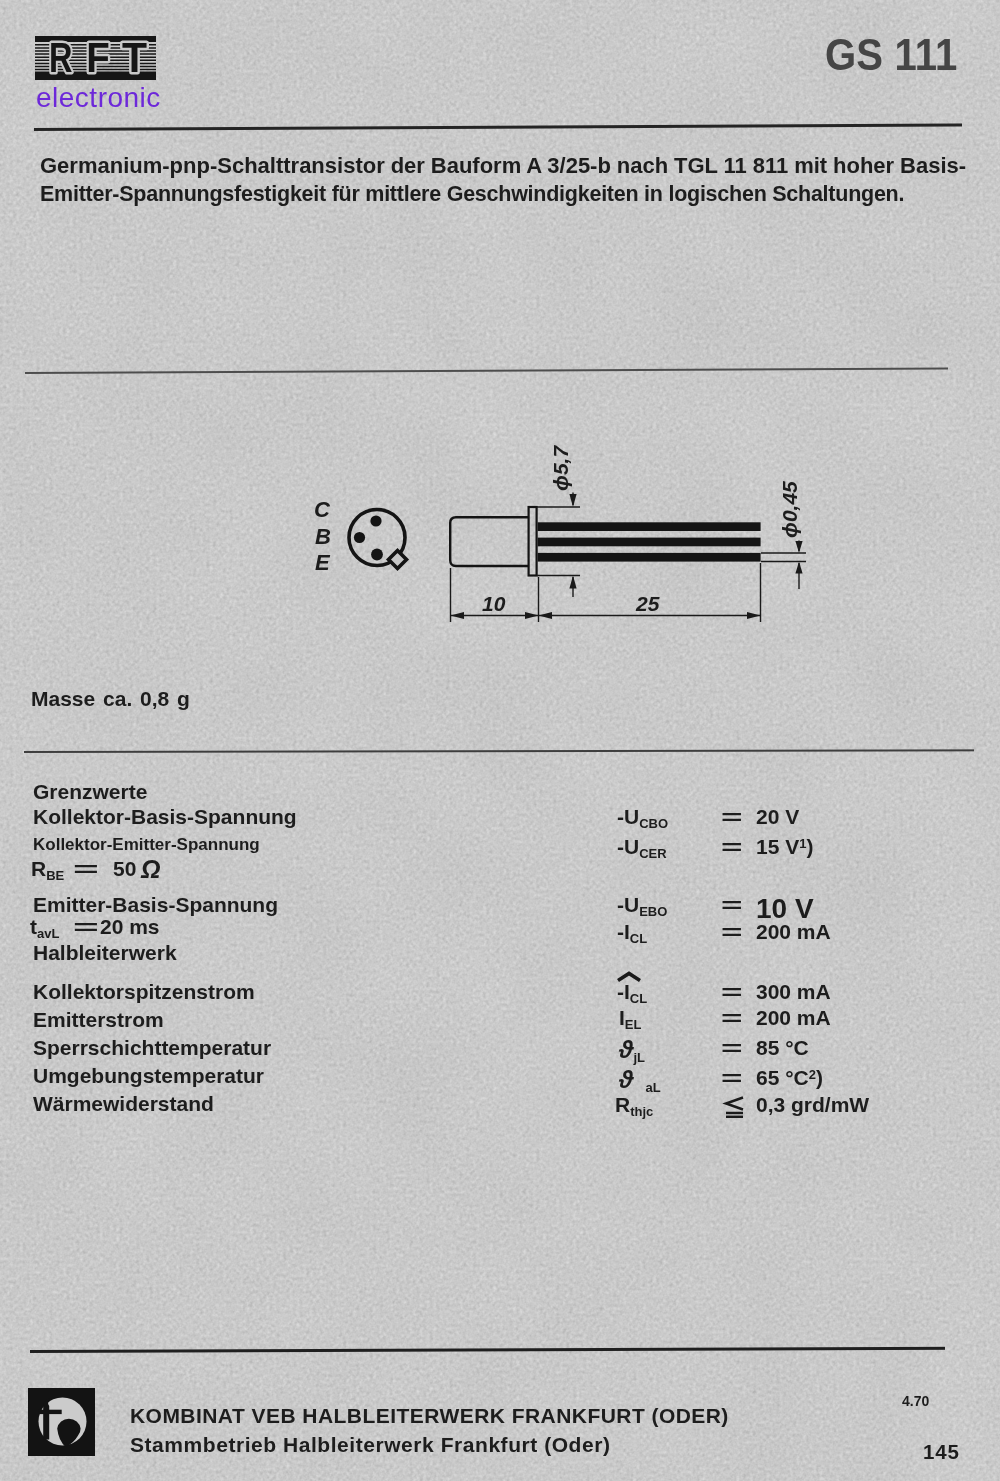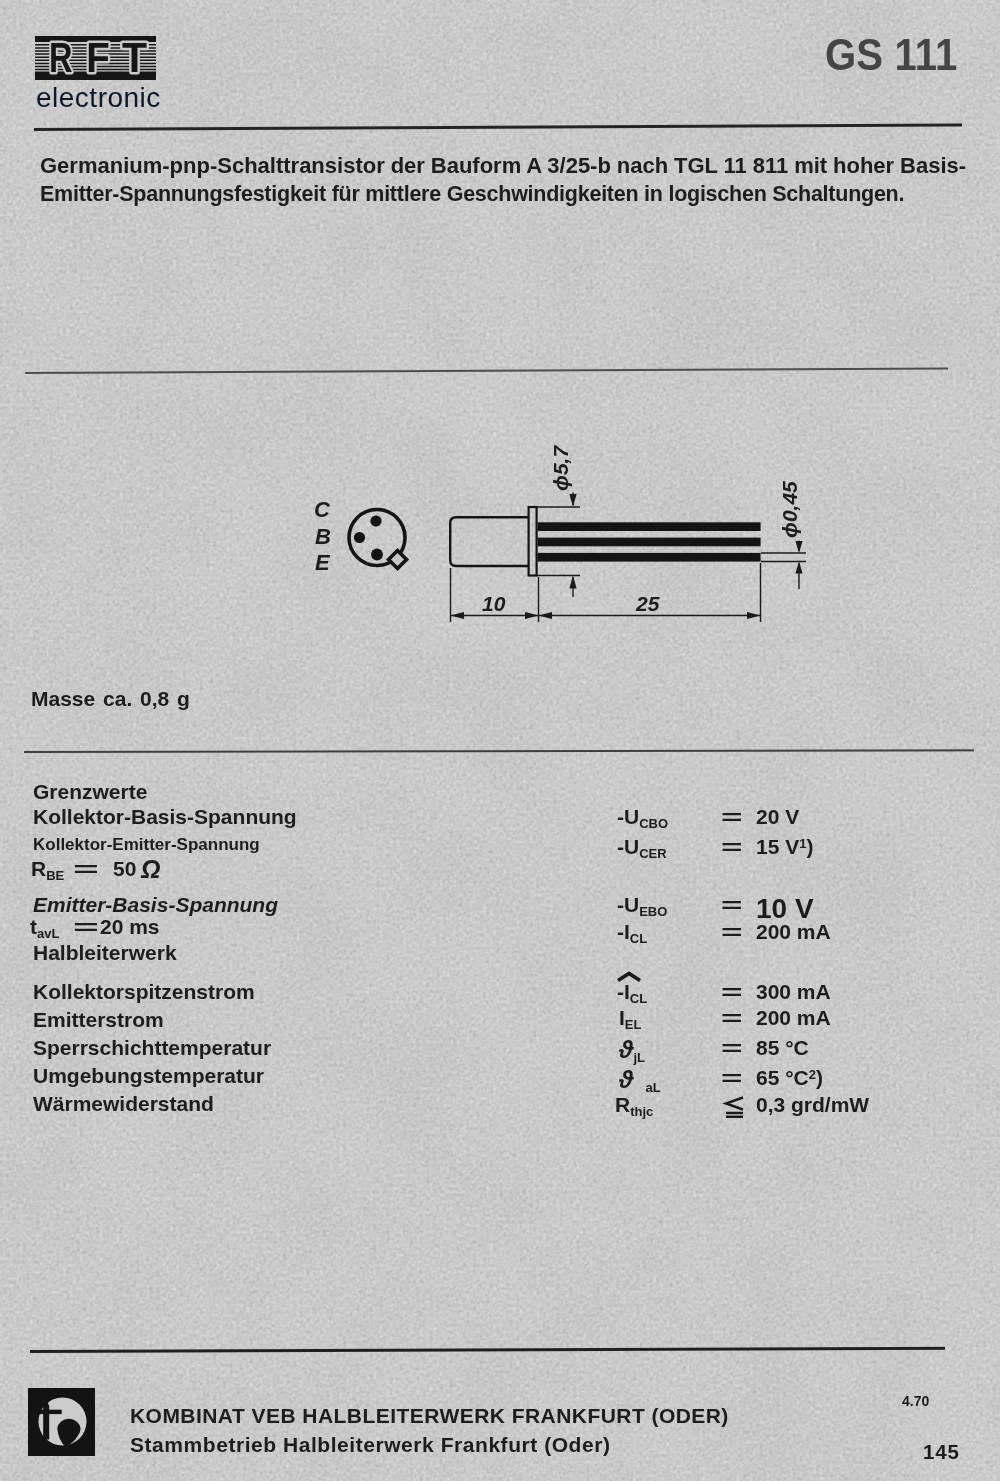--- a/index.html
+++ b/index.html
@@ -59,21 +59,21 @@
       <text x="86.9" y="35.5" textLength="25" lengthAdjust="spacingAndGlyphs">T</text>
     </g>
     <g fill="#161616">
       <text x="14" y="35.5" textLength="23.5" lengthAdjust="spacingAndGlyphs">R</text>
       <text x="51.2" y="35.5" textLength="23.5" lengthAdjust="spacingAndGlyphs">F</text>
       <text x="86.9" y="35.5" textLength="25" lengthAdjust="spacingAndGlyphs">T</text>
     </g>
   </g>
 </svg>
 
-<div class="abs ink" style="left:36px;top:82px;font-size:28px;letter-spacing:0.5px;color:#0f172a;">electronic</div>
+<div class="abs ink" style="left:36px;top:82px;font-size:28px;letter-spacing:0.5px;color:#6d28d9;">electronic</div>
 
 <div class="abs b ink" style="left:825px;top:30px;font-size:44.5px;color:#454545;letter-spacing:0.2px;transform:scaleX(0.90);transform-origin:0 0;">GS 111</div>
 
 <div class="abs ink" style="left:34px;top:127.6px;width:928px;height:3px;background:#242424;transform:rotate(-0.28deg);transform-origin:0 50%;"></div>
 
 <div class="abs b ink" style="left:40px;top:153px;font-size:22px;word-spacing:-0.2px;">Germanium-pnp-Schalttransistor der Bauform A 3/25-b nach TGL 11 811 mit hoher Basis-</div>
 
 <div class="abs b ink" style="left:40px;top:182px;font-size:21.5px;letter-spacing:-0.25px;">Emitter-Spannungsfestigkeit für mittlere Geschwindigkeiten in logischen Schaltungen.</div>
 
 <div class="abs ink" style="left:25px;top:371.8px;width:923px;height:1.8px;background:#4d4d4d;transform:rotate(-0.28deg);transform-origin:0 50%;"></div>
@@ -162,21 +162,21 @@
 <div class="abs b ink" style="left:33px;top:835px;font-size:17px;">Kollektor-Emitter-Spannung</div>
 <div class="abs b ink" style="left:617px;top:835px;font-size:21px;">-U<sub>CER</sub></div>
 <div class="abs b ink" style="left:721px;top:835px;font-size:21px;transform:scaleX(1.75);transform-origin:0 0;">=</div>
 <div class="abs b ink" style="left:756px;top:835px;font-size:21px;">15 V<sup>1</sup>)</div>
 
 <div class="abs b ink" style="left:31px;top:857px;font-size:21px;">R<sub>BE</sub></div>
 <div class="abs b ink" style="left:73px;top:857px;font-size:21px;transform:scaleX(2.1);transform-origin:0 0;">=</div>
 <div class="abs b ink" style="left:113px;top:857px;font-size:21px;">50</div>
 <div class="abs b ink" style="left:141px;top:855px;font-size:25px;font-style:italic;">Ω</div>
 
-<div class="abs b ink" style="left:33px;top:893px;font-size:21px;font-style:italic;">Emitter-Basis-Spannung</div>
+<div class="abs b ink" style="left:33px;top:893px;font-size:21px;">Emitter-Basis-Spannung</div>
 <div class="abs b ink" style="left:617px;top:893px;font-size:21px;">-U<sub>EBO</sub></div>
 <div class="abs b ink" style="left:721px;top:893px;font-size:21px;transform:scaleX(1.75);transform-origin:0 0;">=</div>
 <div class="abs b ink" style="left:756px;top:893px;font-size:28px;">10 V</div>
 
 <div class="abs b ink" style="left:30px;top:915px;font-size:21px;">t<sub>avL</sub></div>
 <div class="abs b ink" style="left:73px;top:915px;font-size:21px;transform:scaleX(2.1);transform-origin:0 0;">=</div>
 <div class="abs b ink" style="left:100px;top:915px;font-size:21px;">20 ms</div>
 <div class="abs b ink" style="left:617px;top:920px;font-size:21px;">-I<sub>CL</sub></div>
 <div class="abs b ink" style="left:721px;top:920px;font-size:21px;transform:scaleX(1.75);transform-origin:0 0;">=</div>
 <div class="abs b ink" style="left:756px;top:920px;font-size:21px;">200 mA</div>

